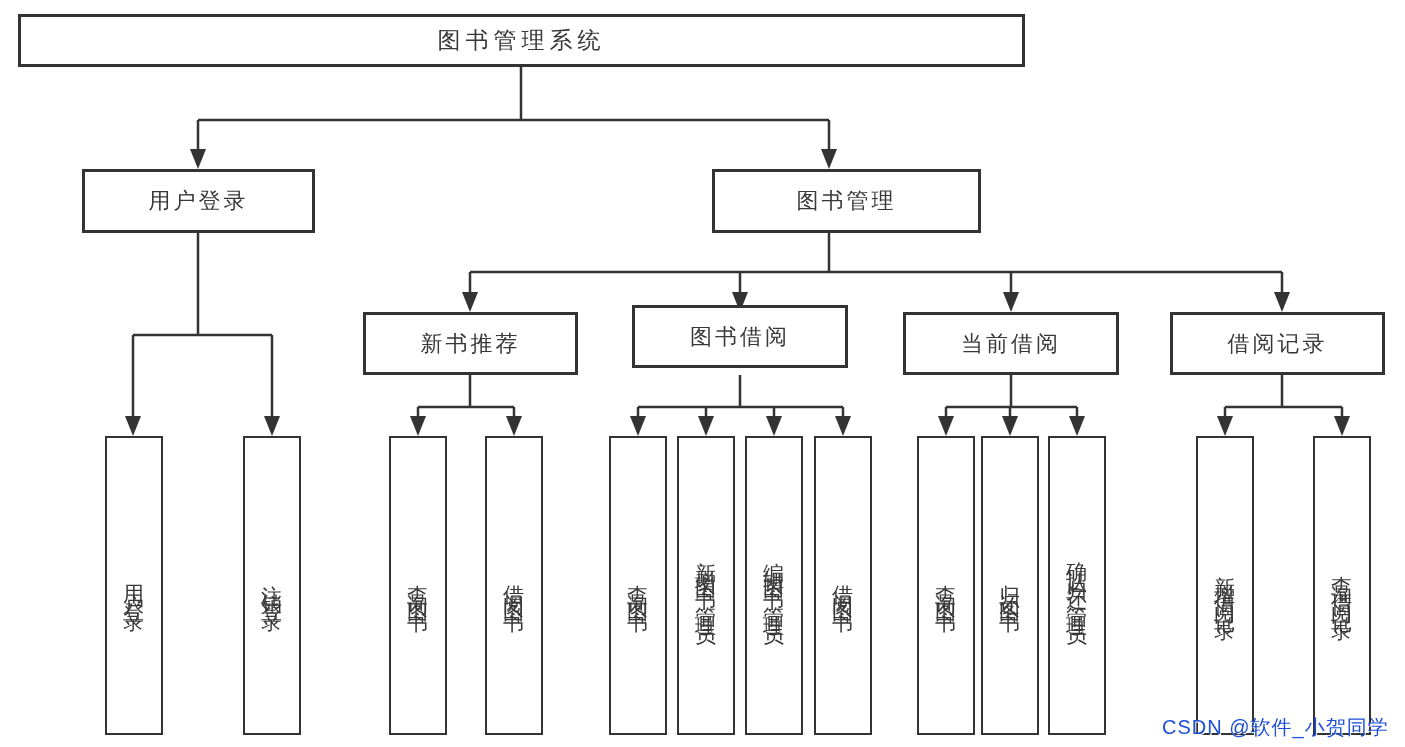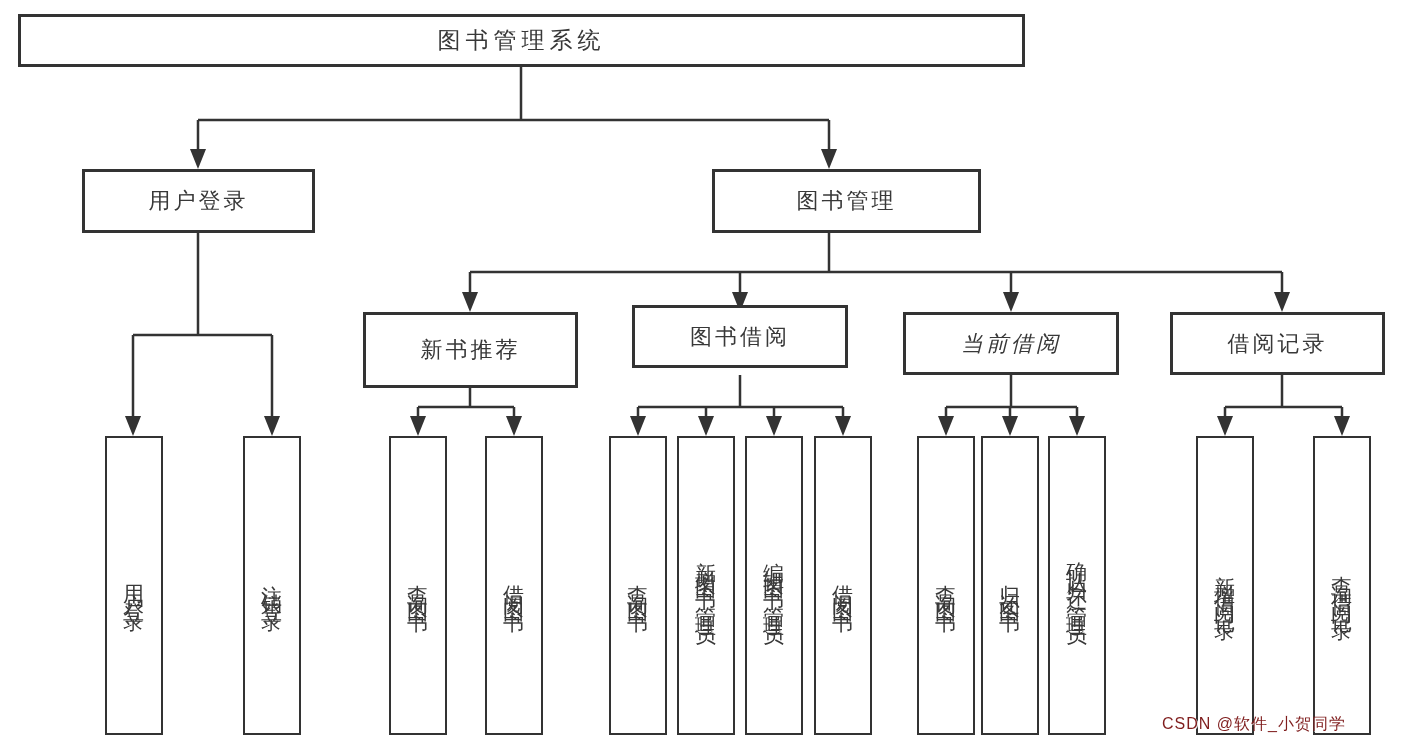--- a/index.html
+++ b/index.html
@@ -47,23 +47,23 @@
     text-orientation: mixed;
     font-size: 21px;
     letter-spacing: 9px;
     line-height: 1;
     border-width: 2.5px;
   }
   .watermark {
     position: absolute;
     left: 1162px;
     top: 714px;
-    font-size: 16px;
+    font-size: 20px;
     letter-spacing: 1px;
-    color: #7f1d1d;
+    color: #1d4ed8;
     text-shadow: 1px 1px 0 rgba(255,255,255,0.9);
     white-space: nowrap;
     z-index: 5;
   }
 </style>
 </head>
 <body>
 
 <div id="canvas">
 
@@ -105,23 +105,23 @@
     <use href="#arw" x="1077" y="436"></use>
     <use href="#arw" x="1225" y="436"></use>
     <use href="#arw" x="1342" y="436"></use>
   </svg>
 
   <div class="box h-box root-box" style="left:18px; top:14px; width:1007px; height:53px;">图书管理系统</div>
 
   <div class="box h-box" style="left:82px; top:169px; width:233px; height:64px;">用户登录</div>
   <div class="box h-box" style="left:712px; top:169px; width:269px; height:64px;">图书管理</div>
 
-  <div class="box h-box" style="left:363px; top:312px; width:215px; height:76px;">新书推荐</div>
+  <div class="box h-box" style="left:363px; top:312px; width:215px; height:63px;">新书推荐</div>
   <div class="box h-box" style="left:632px; top:305px; width:216px; height:63px;">图书借阅</div>
-  <div class="box h-box" style="left:903px; top:312px; width:216px; height:63px;font-style:italic;">当前借阅</div>
+  <div class="box h-box" style="left:903px; top:312px; width:216px; height:63px;">当前借阅</div>
   <div class="box h-box" style="left:1170px; top:312px; width:215px; height:63px;">借阅记录</div>
 
   <div class="box v-box" style="left:105px; top:436px; width:58px; height:299px;">用户登录</div>
   <div class="box v-box" style="left:243px; top:436px; width:58px; height:299px;">注销登录</div>
 
   <div class="box v-box" style="left:389px; top:436px; width:58px; height:299px;">查询图书</div>
   <div class="box v-box" style="left:485px; top:436px; width:58px; height:299px;">借阅图书</div>
 
   <div class="box v-box" style="left:609px; top:436px; width:58px; height:299px;">查询图书</div>
   <div class="box v-box" style="left:677px; top:436px; width:58px; height:299px;">新增图书（管理员）</div>

